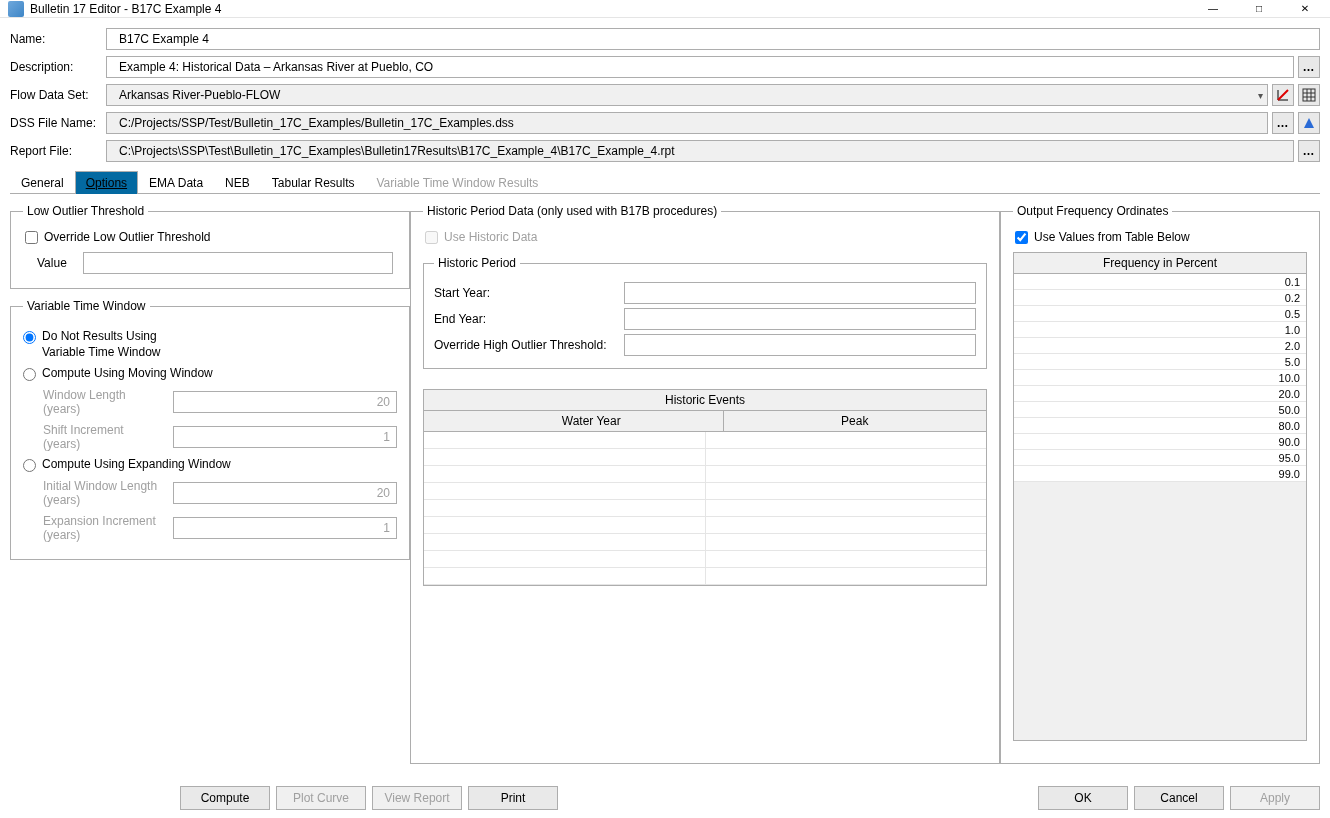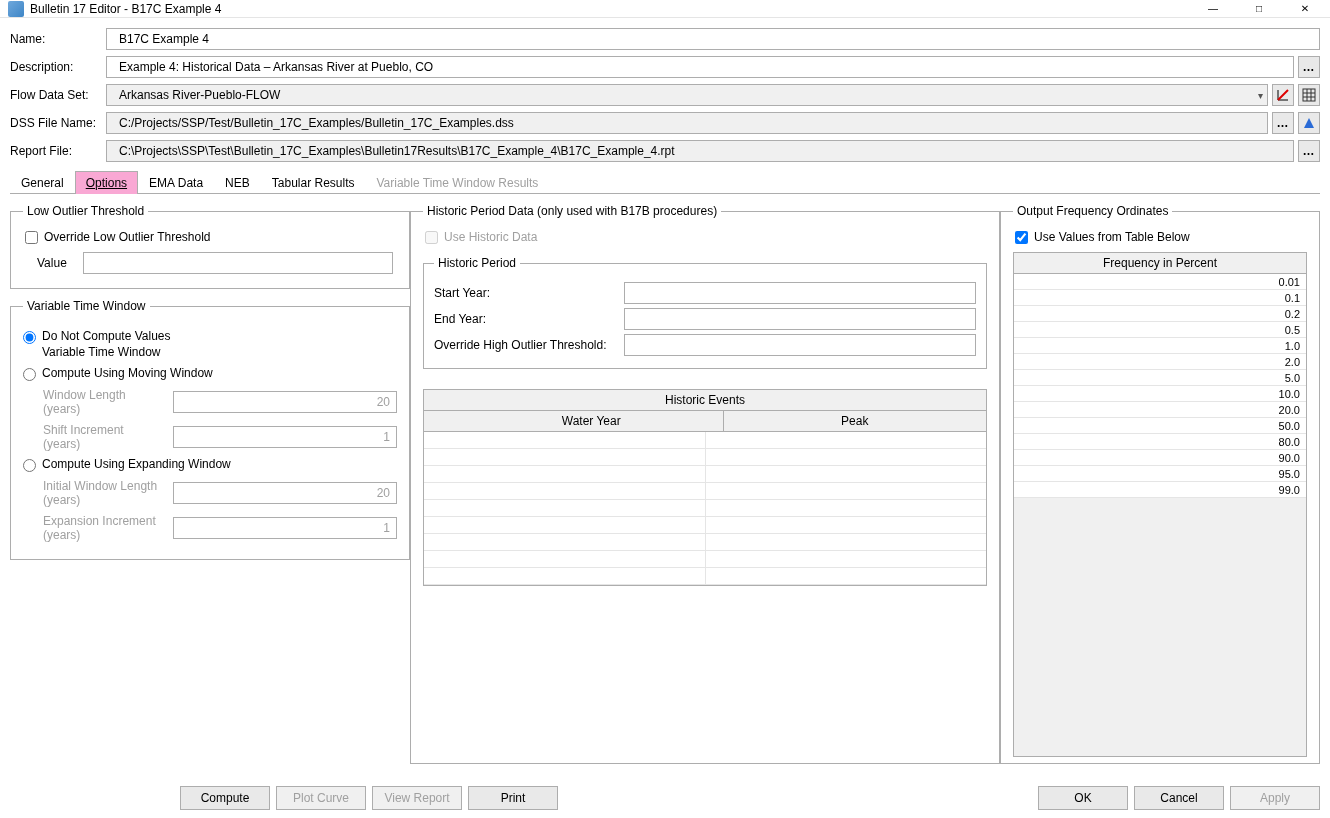--- a/index.html
+++ b/index.html
@@ -13,21 +13,21 @@
 .form-row { display: flex; align-items: center; margin-bottom: 6px; }
 .form-row > label { width: 96px; }
 .form-row .input { flex: 1; height: 22px; border: 1px solid #adadad; background: #fff; padding: 0 12px; display: flex; align-items: center; }
 .form-row .input.readonly { background: #f0f0f0; }
 .form-row .combo { position: relative; }
 .form-row .combo .caret { position: absolute; right: 4px; top: 50%; transform: translateY(-50%); font-size: 10px; color: #555; }
 .icon-btn { width: 22px; height: 22px; border: 1px solid #adadad; background: #e9e9e9; margin-left: 4px; display: flex; align-items: center; justify-content: center; }
 .dots { letter-spacing: 1px; font-weight: bold; }
 .tabs { display: flex; border-bottom: 1px solid #adadad; margin: 8px 0 10px 0; }
 .tab { padding: 4px 10px; border: 1px solid transparent; border-bottom: none; position: relative; top: 1px; color: #000; }
-.tab.active { border-color: #adadad; background: #f9a8d4; text-decoration: underline; }
+.tab.active { border-color: #adadad; background: #0369a1; text-decoration: underline; }
 .tab.disabled { color: #a0a0a0; }
 .panels { display: flex; }
 .panel-col { flex: 1; }
 .panel-col.left { flex: 0 0 400px; }
 .panel-col.right { flex: 0 0 320px; }
 fieldset { border: 1px solid #adadad; padding: 10px 12px 12px 12px; margin-bottom: 10px; }
 legend { padding: 0 4px; }
 .checkbox-row { display: flex; align-items: center; gap: 6px; margin: 2px 0 8px 2px; }
 .checkbox-row input[type=checkbox] { width: 13px; height: 13px; }
 .checkbox-row.disabled { color: #a0a0a0; }
@@ -160,21 +160,21 @@
         <div class="subrow">
           <label>Value</label>
           <div class="small-input"></div>
         </div>
       </fieldset>
 
       <fieldset>
         <legend>Variable Time Window</legend>
         <div class="radio-row">
           <input type="radio" name="vtw" checked="" style="">
-          <div class="rlabel"><span>Do Not Compute Values</span><br><span>Variable Time Window</span></div>
+          <div class="rlabel"><span>Do Not Results Using</span><br><span>Variable Time Window</span></div>
         </div>
         <div class="radio-row">
           <input type="radio" name="vtw" style="">
           <div class="rlabel">Compute Using Moving Window</div>
         </div>
         <div class="num-row">
           <div class="nlabel">Window Length<br>(years)</div>
           <div class="num-input">20</div>
         </div>
         <div class="num-row">
@@ -270,21 +270,20 @@
     <div class="panel-col right">
       <fieldset style="height:560px">
         <legend>Output Frequency Ordinates</legend>
         <div class="checkbox-row">
           <input type="checkbox" checked="" style="">
           <span>Use Values from Table Below</span>
         </div>
         <div class="freq-table">
           <div class="freq-head">Frequency in Percent</div>
           <div class="freq-body" id="freq-body">
-              <div class="fr">0.01</div>
               <div class="fr">0.1</div>
               <div class="fr">0.2</div>
               <div class="fr">0.5</div>
               <div class="fr">1.0</div>
               <div class="fr">2.0</div>
               <div class="fr">5.0</div>
               <div class="fr">10.0</div>
               <div class="fr">20.0</div>
               <div class="fr">50.0</div>
               <div class="fr">80.0</div>

